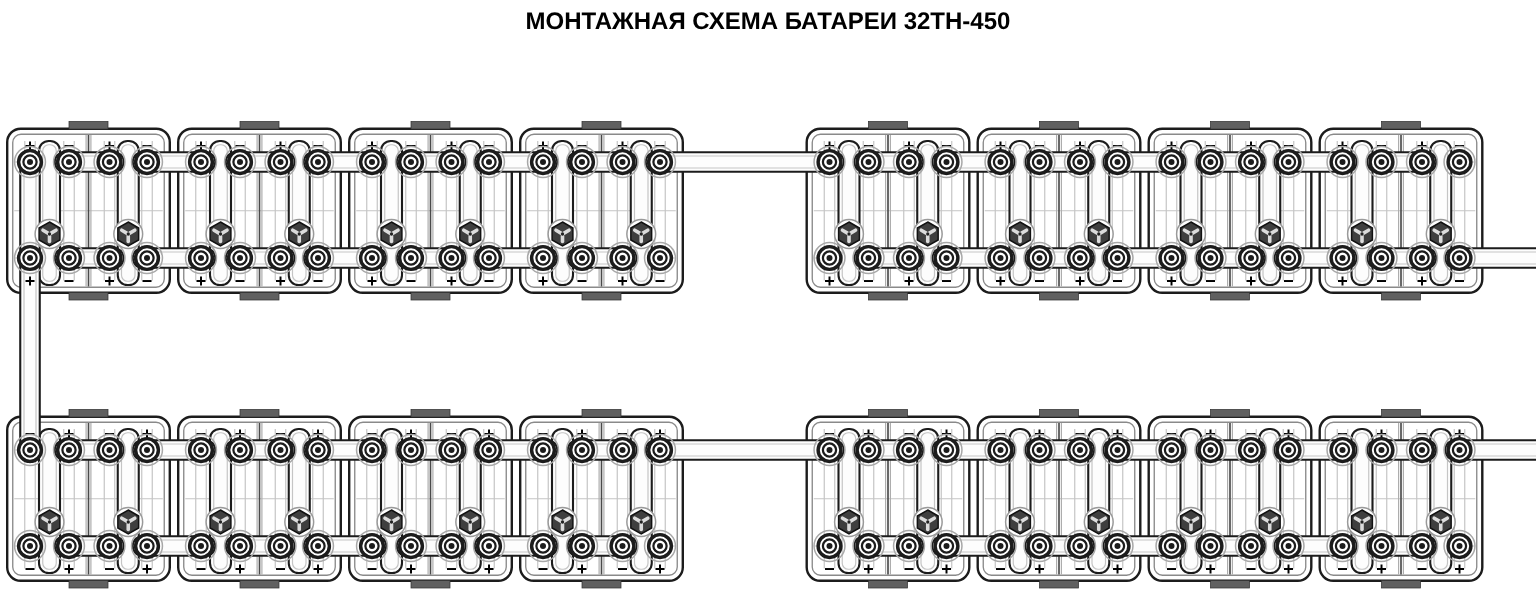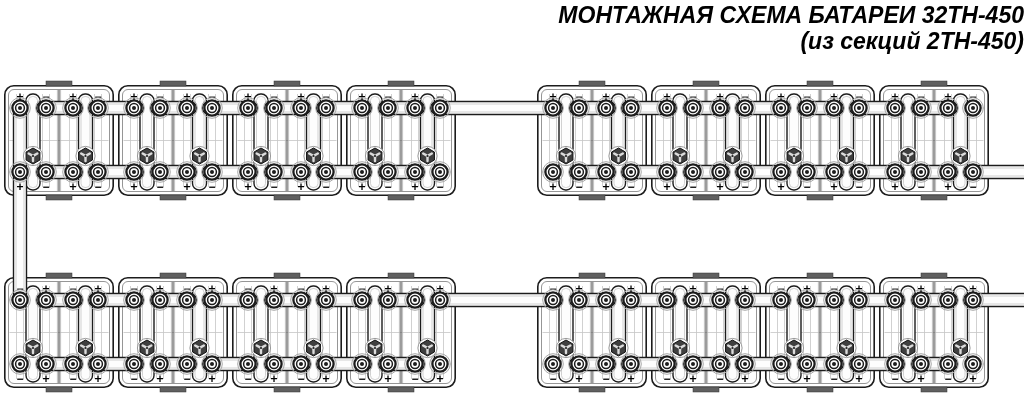--- a/index.html
+++ b/index.html
@@ -1,19 +1,19 @@
 <!DOCTYPE html>
 <html><head>
 <meta charset="utf-8">
 <style>
   html,body{margin:0;padding:0;background:#ffffff;}
   .stage{position:relative;width:1024px;height:401px;background:#ffffff;overflow:hidden;
          font-family:"Liberation Sans",sans-serif;}
-  .title{position:absolute;top:2px;left:0;width:100%;text-align:right;
-         font-weight:700;font-size:23px;line-height:26px;color:#000;font-style:italic;}
+  .title{position:absolute;top:2px;left:0;width:100%;text-align:center;
+         font-weight:700;font-size:16px;line-height:26px;color:#000;}
   .title div{white-space:nowrap;}
   #battery-svg{position:absolute;top:0;left:0;display:block;}
 </style>
 </head>
 <body>
 
 <div class="stage">
   <svg id="battery-svg" width="1024" height="401" viewBox="0 0 1024 401">
       <g>
         <g transform="translate(4,85)">
@@ -1863,15 +1863,14 @@
           <polygon points="960.50,340.00 967.43,344.00 967.43,352.00 960.50,356.00 953.57,352.00 953.57,344.00" fill="#3f3f3f" stroke="#111111" stroke-width="1"></polygon>
           <line x1="960.5" y1="349.2" x2="960.5" y2="353" stroke="#dcdcdc" stroke-width="2.4" stroke-linecap="round"></line>
           <line x1="959.4607695154587" y1="347.4" x2="956.1698729810778" y2="345.5" stroke="#dcdcdc" stroke-width="2.4" stroke-linecap="round"></line>
           <line x1="961.5392304845413" y1="347.4" x2="964.8301270189222" y2="345.5" stroke="#dcdcdc" stroke-width="2.4" stroke-linecap="round"></line>
           <circle cx="960.5" cy="348" r="1.1" fill="#222222"></circle>
         </g>
       </g>
     </svg>
   <div class="title">
     <div>МОНТАЖНАЯ СХЕМА БАТАРЕИ 32ТН-450</div>
-    <div>(из секций 2ТН-450)</div>
   </div>
 </div>
 
 </body></html>

